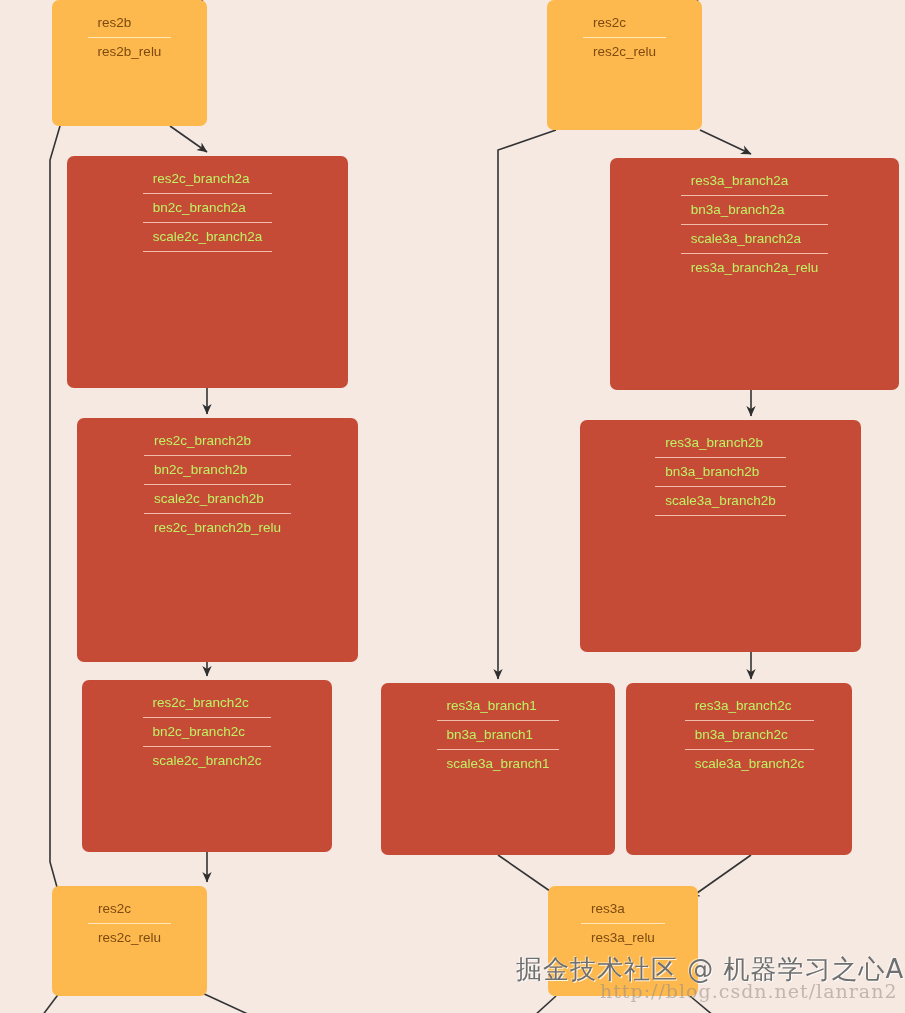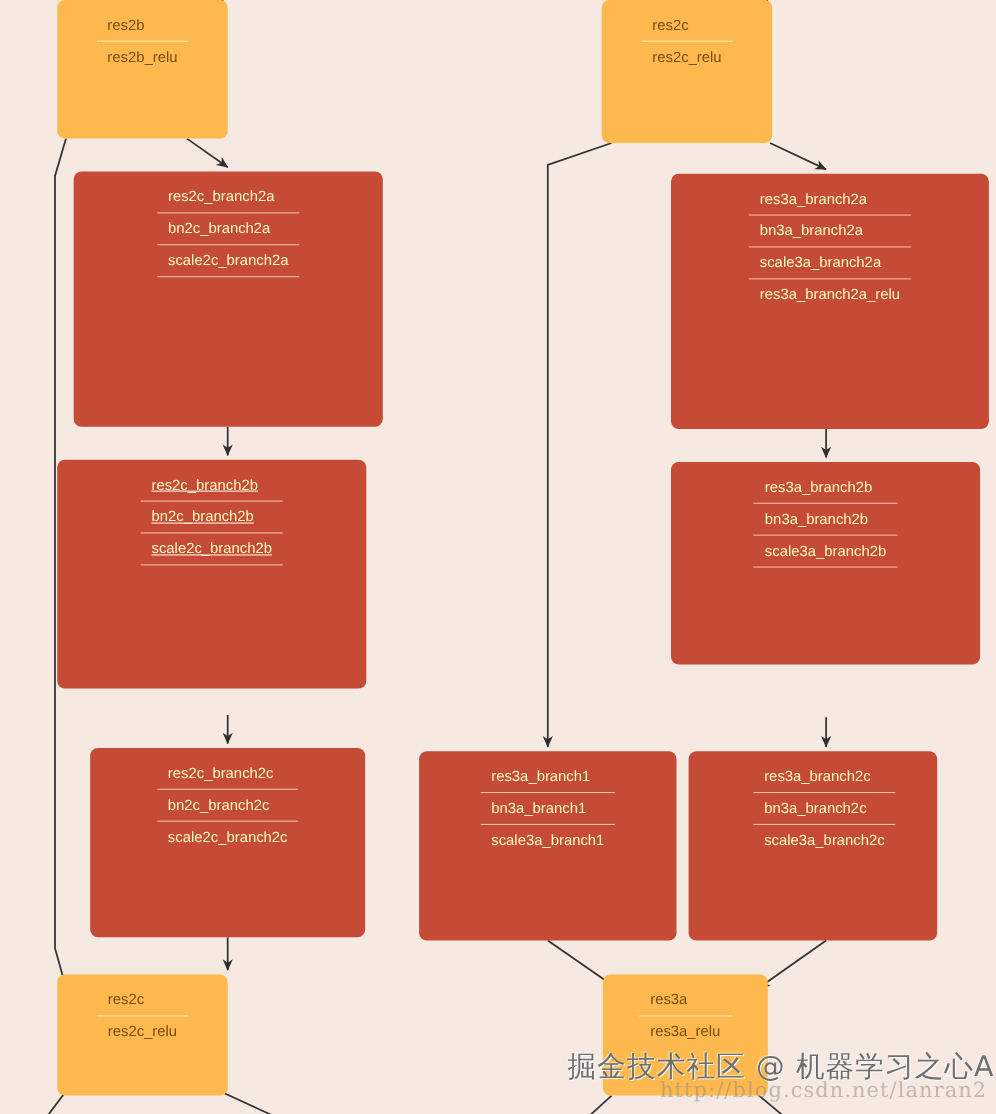--- a/index.html
+++ b/index.html
@@ -39,21 +39,21 @@
     color:#fdf0ea;
   }
   .node .row{
     font-size:13.5px;
     line-height:15px;
     padding:6px 10px 7px 10px;
     white-space:nowrap;
     text-align:center;
   }
   .node.orange .row{ color:#7d4a11; font-size:13.5px; }
-  .node.red .row{ color:#fef9c3; }
+  .node.red .row{ color:#bef264; }
   .node .sep{
     height:1px;
     background:rgba(255,255,255,0.55);
   }
   .node.orange .sep{
     background:rgba(255,240,200,0.85);
   }
   .node.red .sep{
     background:rgba(255,225,210,0.75);
   }
@@ -151,31 +151,32 @@
         <div class="rows">
           <div class="row">res3a_branch2a</div>
           <div class="sep" style="width: 100%;"></div>
           <div class="row">bn3a_branch2a</div>
           <div class="sep" style="width: 100%;"></div>
           <div class="row">scale3a_branch2a</div>
           <div class="sep" style="width: 100%;"></div>
           <div class="row">res3a_branch2a_relu</div>
         </div>
       </div>
-      <div class="node red" style="left: 52px; top: 418px; width: 281px; height: 208px; text-decoration: underline;">
+      <div class="node red" style="left: 77px; top: 418px; width: 281px; height: 244px;">
         <div class="rows">
           <div class="row">res2c_branch2b</div>
           <div class="sep" style="width: 100%;"></div>
           <div class="row">bn2c_branch2b</div>
           <div class="sep" style="width: 100%;"></div>
           <div class="row">scale2c_branch2b</div>
           <div class="sep" style="width: 100%;"></div>
-        </div>
-      </div>
-      <div class="node red" style="left: 610px; top: 420px; width: 281px; height: 184px;">
+          <div class="row">res2c_branch2b_relu</div>
+        </div>
+      </div>
+      <div class="node red" style="left: 580px; top: 420px; width: 281px; height: 232px;">
         <div class="rows">
           <div class="row">res3a_branch2b</div>
           <div class="sep" style="width: 100%;"></div>
           <div class="row">bn3a_branch2b</div>
           <div class="sep" style="width: 100%;"></div>
           <div class="row">scale3a_branch2b</div>
           <div class="sep" style="width: 100%;"></div>
         </div>
       </div>
       <div class="node red" style="left: 82px; top: 680px; width: 250px; height: 172px;">

